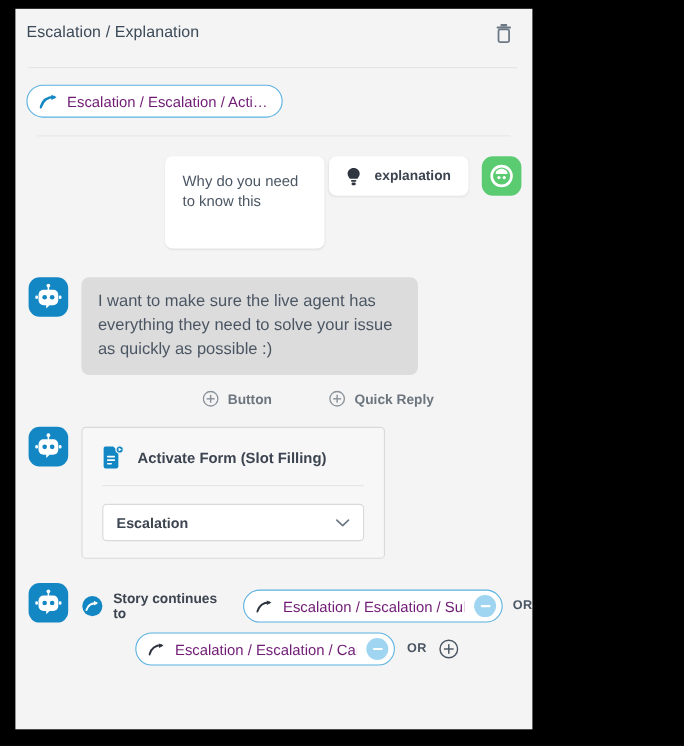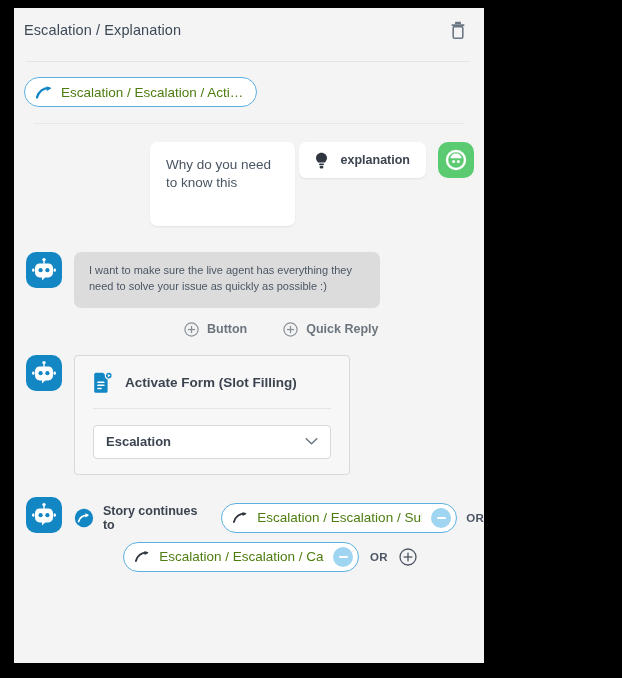--- a/index.html
+++ b/index.html
@@ -69,21 +69,21 @@
     border: 1.5px solid #5bb1e0;
     border-radius: 18px;
     height: 30px;
     padding: 0 13px 0 11px;
     box-sizing: border-box;
     max-width: 236px;
     cursor: pointer;
   }
   .chip-label {
     font-size: 13.5px;
-    color: #4d7c0f;
+    color: #701a75;
     white-space: nowrap;
     overflow: hidden;
     text-overflow: clip;
   }
   .follow-text {
     font-size: 12.5px;
     font-weight: bold;
     color: #4b5663;
   }
 
@@ -159,27 +159,27 @@
     gap: 12px;
   }
   .bot-bubble {
     background: #dcdcdd;
     border-radius: 7px;
     max-width: 276px;
     padding: 11px 15px 13px 15px;
     cursor: text;
   }
   .bot-bubble-text {
-    font-size: 11px;
+    font-size: 15px;
     color: #4b5663;
     line-height: 1.45;
   }
   .bot-actions {
     display: flex;
-    gap: 36px;
+    gap: 52px;
     padding: 14px 0 0 110px;
   }
   .action {
     display: flex;
     align-items: center;
     gap: 8px;
     cursor: pointer;
   }
   .action-label {
     font-size: 12.5px;

